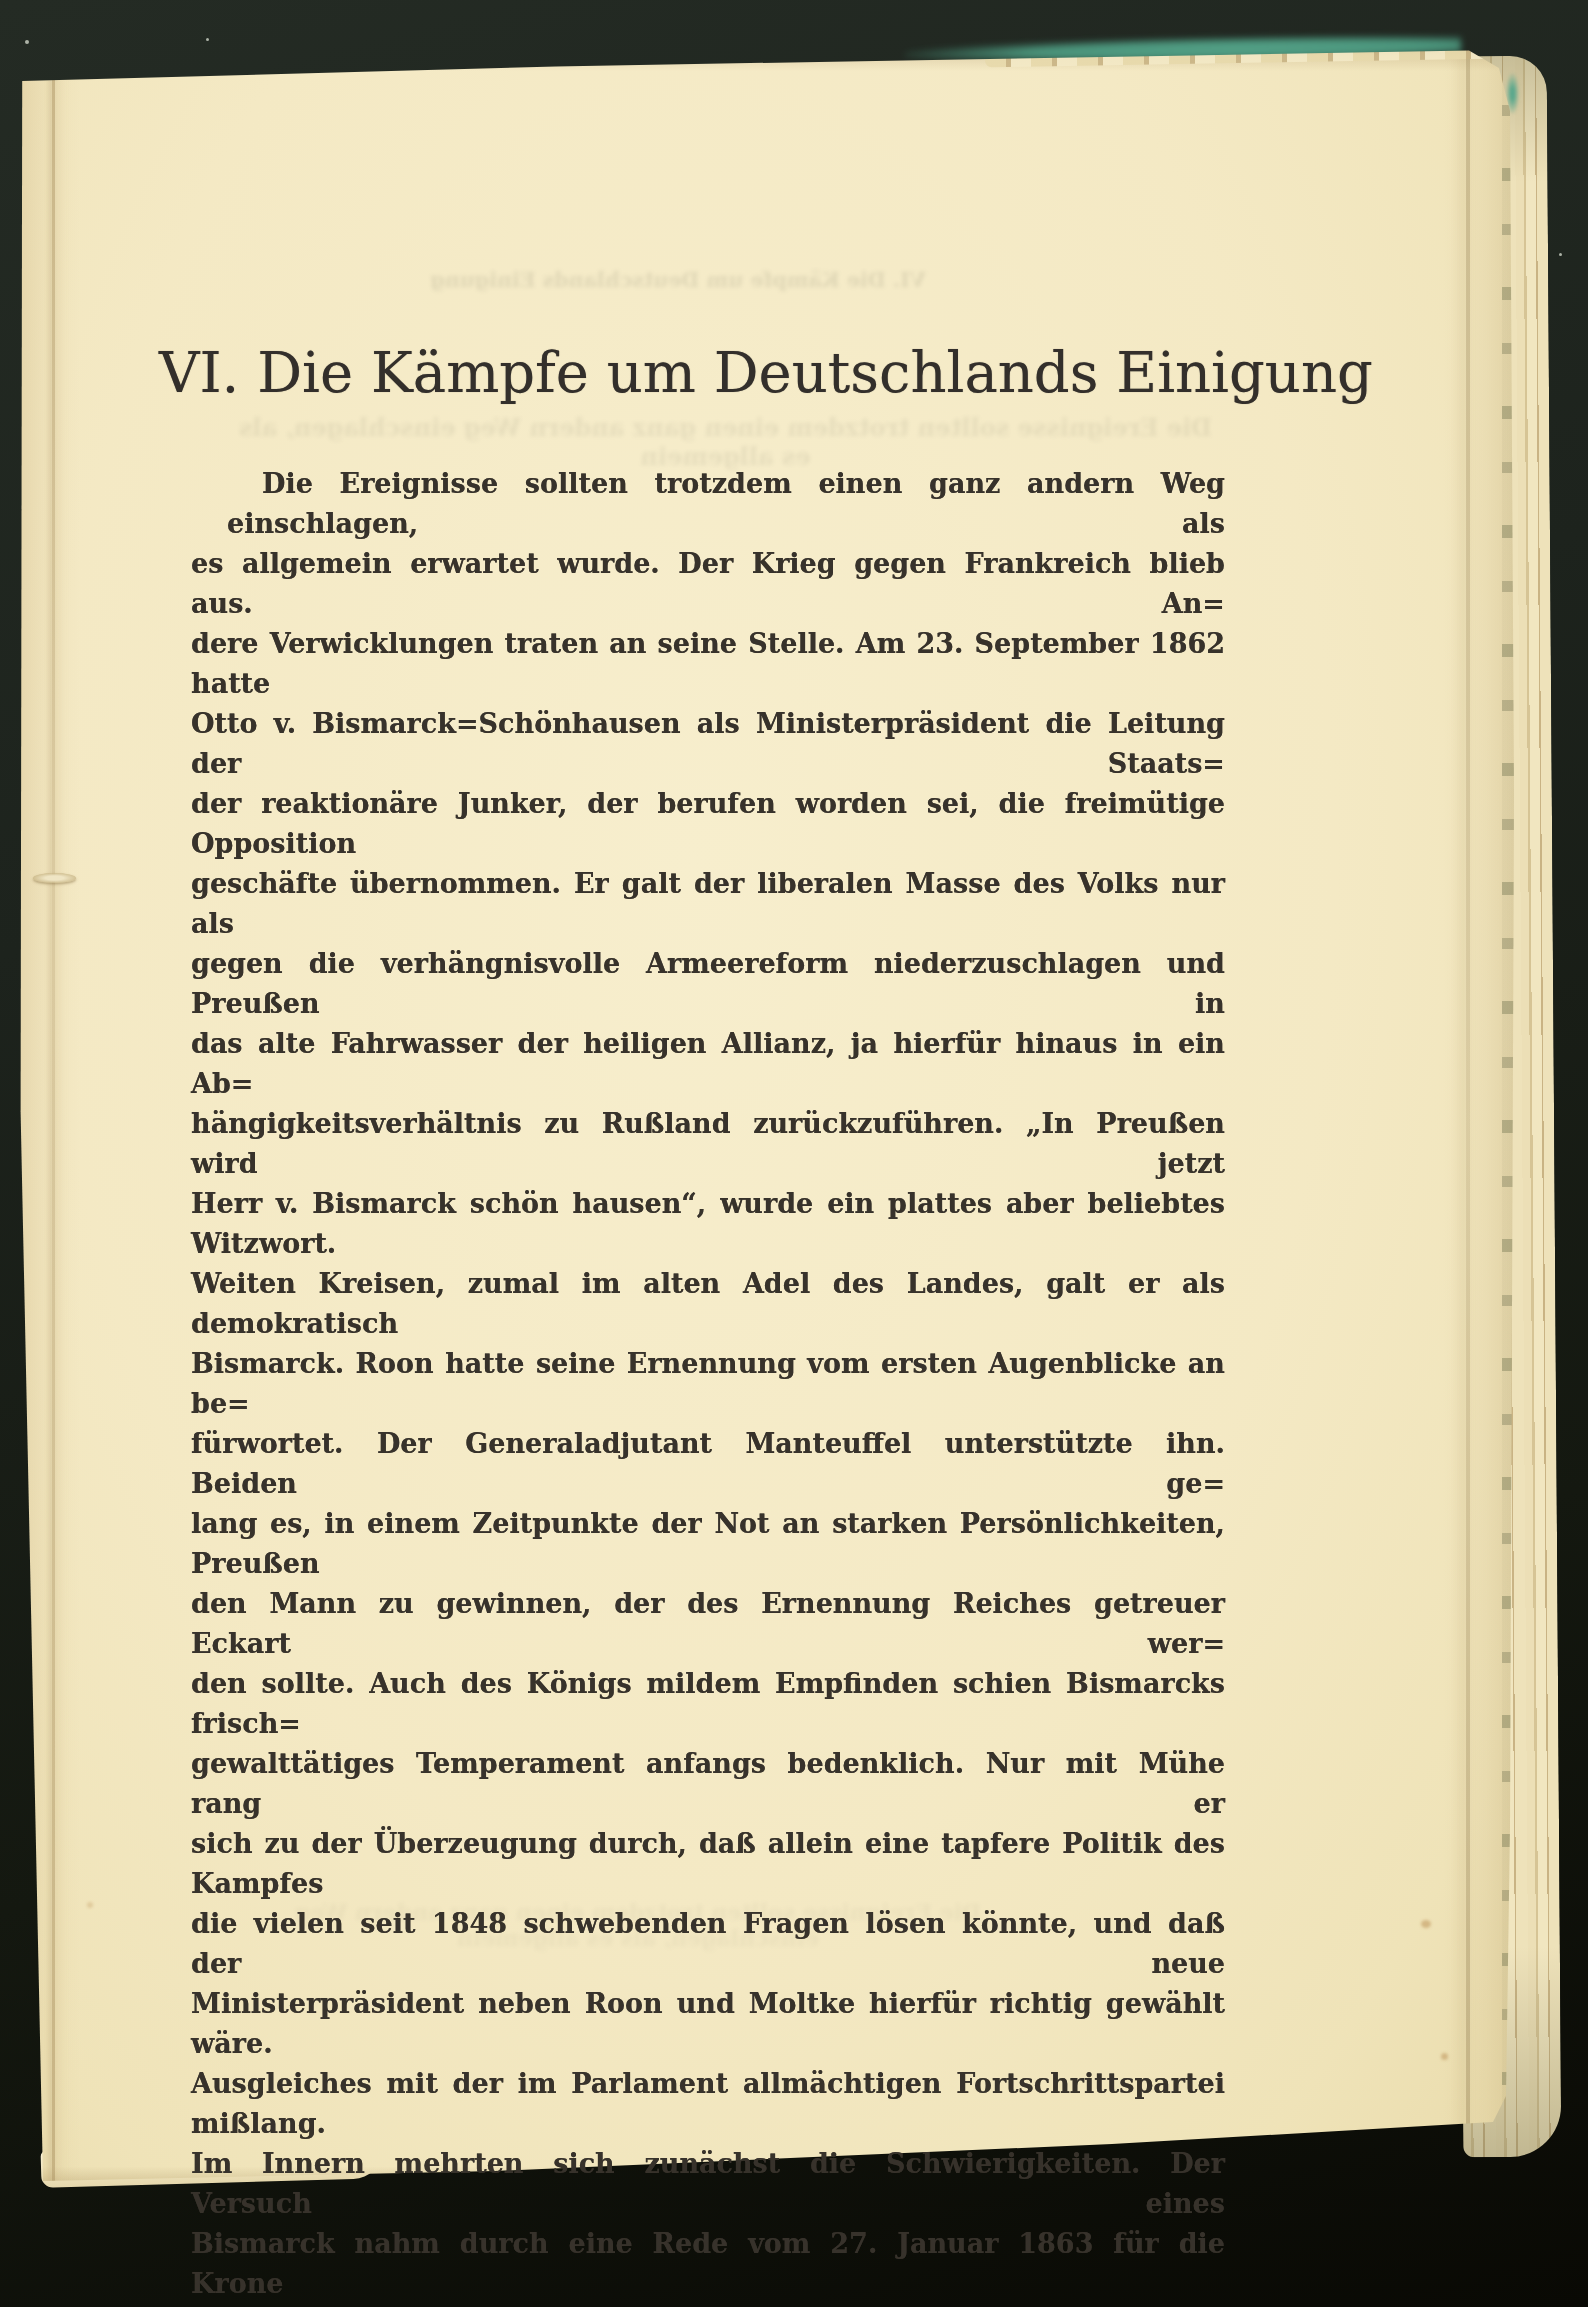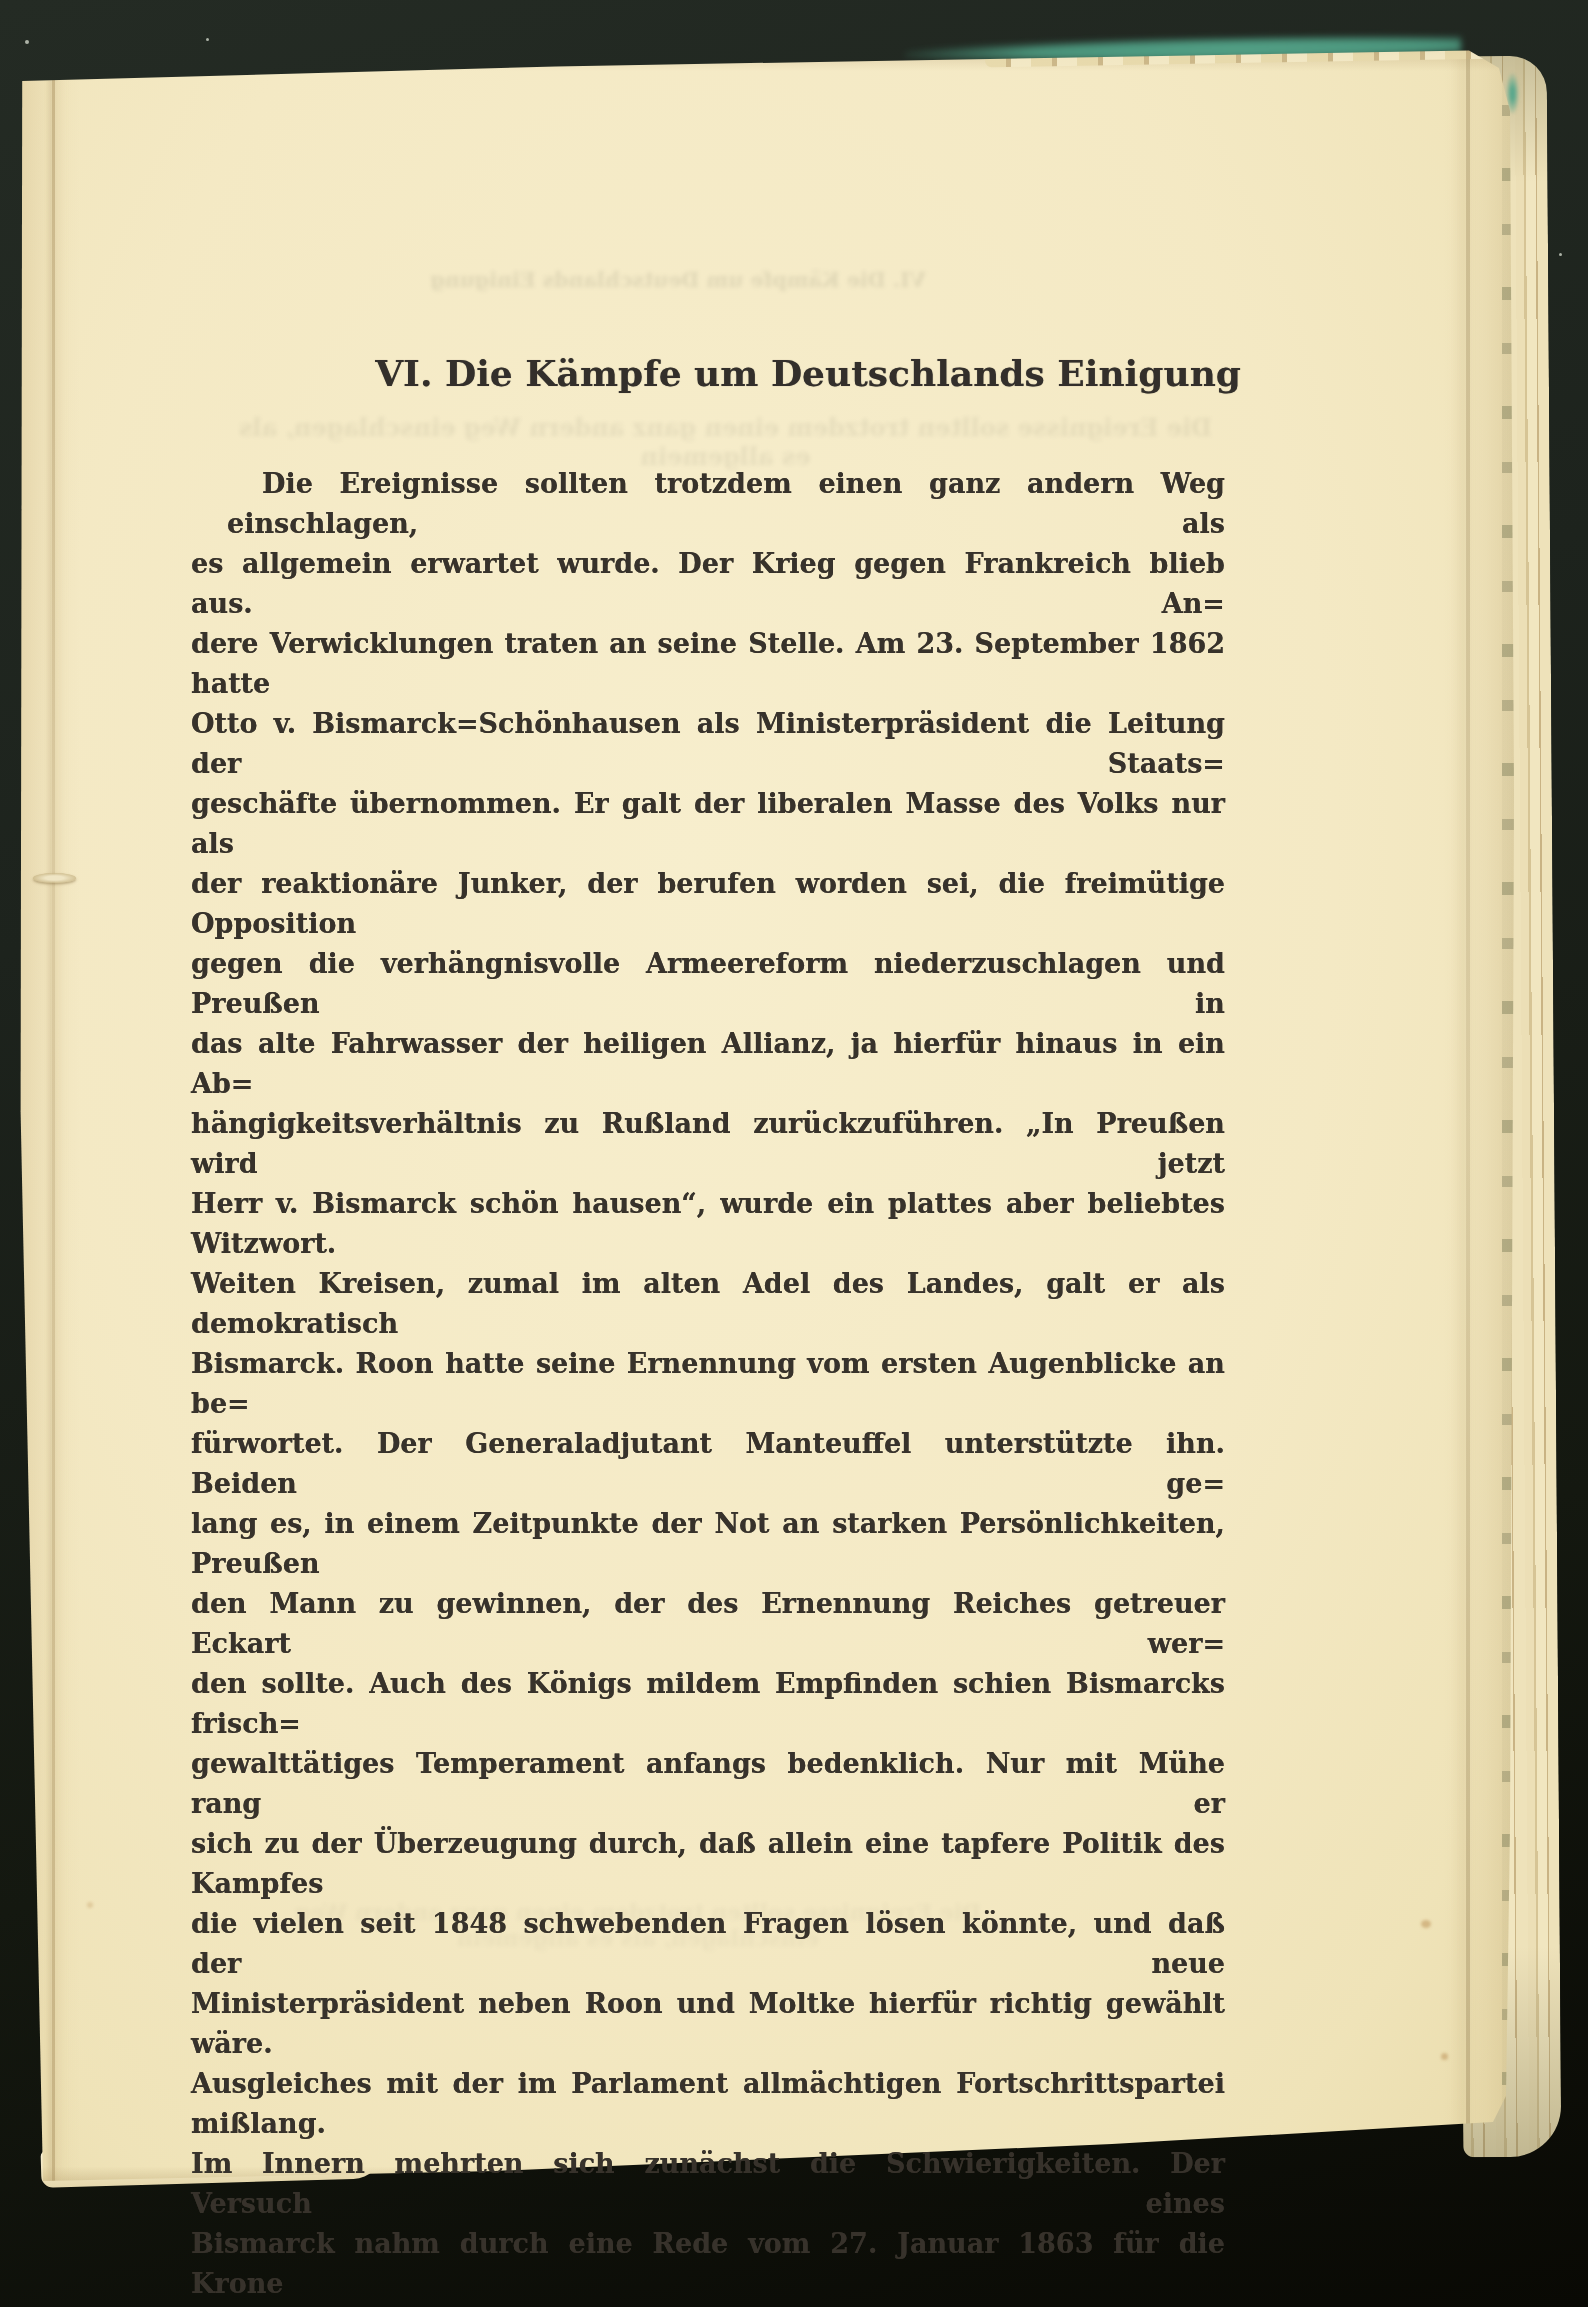--- a/index.html
+++ b/index.html
@@ -76,21 +76,21 @@
   .fox{position:absolute;border-radius:50%;filter:blur(1.6px);background:#b98d52;opacity:.5;}
 
   
   .ghost{
     position:absolute;color:#5d5c49;transform:scaleX(-1);
     filter:blur(1.9px);font-weight:bold;pointer-events:none;
   }
 
   .heading{
     position:absolute;left:159px;top:341px;width:1082px;
-    font-size:36px;font-weight:bold;color:#332f2b;text-align:right;
+    font-size:56px;font-weight:normal;color:#332f2b;text-align:right;
     letter-spacing:0px;line-height:64px;white-space:nowrap;
     text-shadow:0 0 0.8px rgba(50,45,40,.55);
   }
   .textblock{
     position:absolute;left:191px;top:464px;width:1034px;
     font-size:27px;font-weight:bold;color:#37322b;line-height:40px;
     text-shadow:0 0 0.5px rgba(55,48,42,.75);
     word-spacing:1.6px;
   }
   .ln{text-align:justify;text-align-last:justify;}
@@ -124,22 +124,22 @@
   <div class="ghost" style="left:222px;top:1850px;width:794px;font-size:22px;opacity:.06;text-align:center;">Die Ereignisse sollten trotzdem einen ganz andern Weg einschlagen, als es allgemein</div>
 </div>
 
 <div class="heading">VI. Die Kämpfe um Deutschlands Einigung</div>
 
 <div class="textblock">
   <div class="ln indent">Die Ereignisse sollten trotzdem einen ganz andern Weg einschlagen, als</div>
   <div class="ln">es allgemein erwartet wurde. Der Krieg gegen Frankreich blieb aus. An=</div>
   <div class="ln">dere Verwicklungen traten an seine Stelle. Am 23. September 1862 hatte</div>
   <div class="ln">Otto v. Bismarck=Schönhausen als Ministerpräsident die Leitung der Staats=</div>
+  <div class="ln">der reaktionäre Junker, der berufen worden sei, die freimütige Opposition</div>
   <div class="ln">geschäfte übernommen. Er galt der liberalen Masse des Volks nur als</div>
-  <div class="ln">der reaktionäre Junker, der berufen worden sei, die freimütige Opposition</div>
   <div class="ln">gegen die verhängnisvolle Armeereform niederzuschlagen und Preußen in</div>
   <div class="ln">das alte Fahrwasser der heiligen Allianz, ja hierfür hinaus in ein Ab=</div>
   <div class="ln">hängigkeitsverhältnis zu Rußland zurückzuführen. „In Preußen wird jetzt</div>
   <div class="ln">Herr v. Bismarck schön hausen“, wurde ein plattes aber beliebtes Witzwort.</div>
   <div class="ln">Weiten Kreisen, zumal im alten Adel des Landes, galt er als demokratisch</div>
   <div class="ln">Bismarck. Roon hatte seine Ernennung vom ersten Augenblicke an be=</div>
   <div class="ln">fürwortet. Der Generaladjutant Manteuffel unterstützte ihn. Beiden ge=</div>
   <div class="ln">lang es, in einem Zeitpunkte der Not an starken Persönlichkeiten, Preußen</div>
   <div class="ln">den Mann zu gewinnen, der des Ernennung Reiches getreuer Eckart wer=</div>
   <div class="ln">den sollte. Auch des Königs mildem Empfinden schien Bismarcks frisch=</div>

